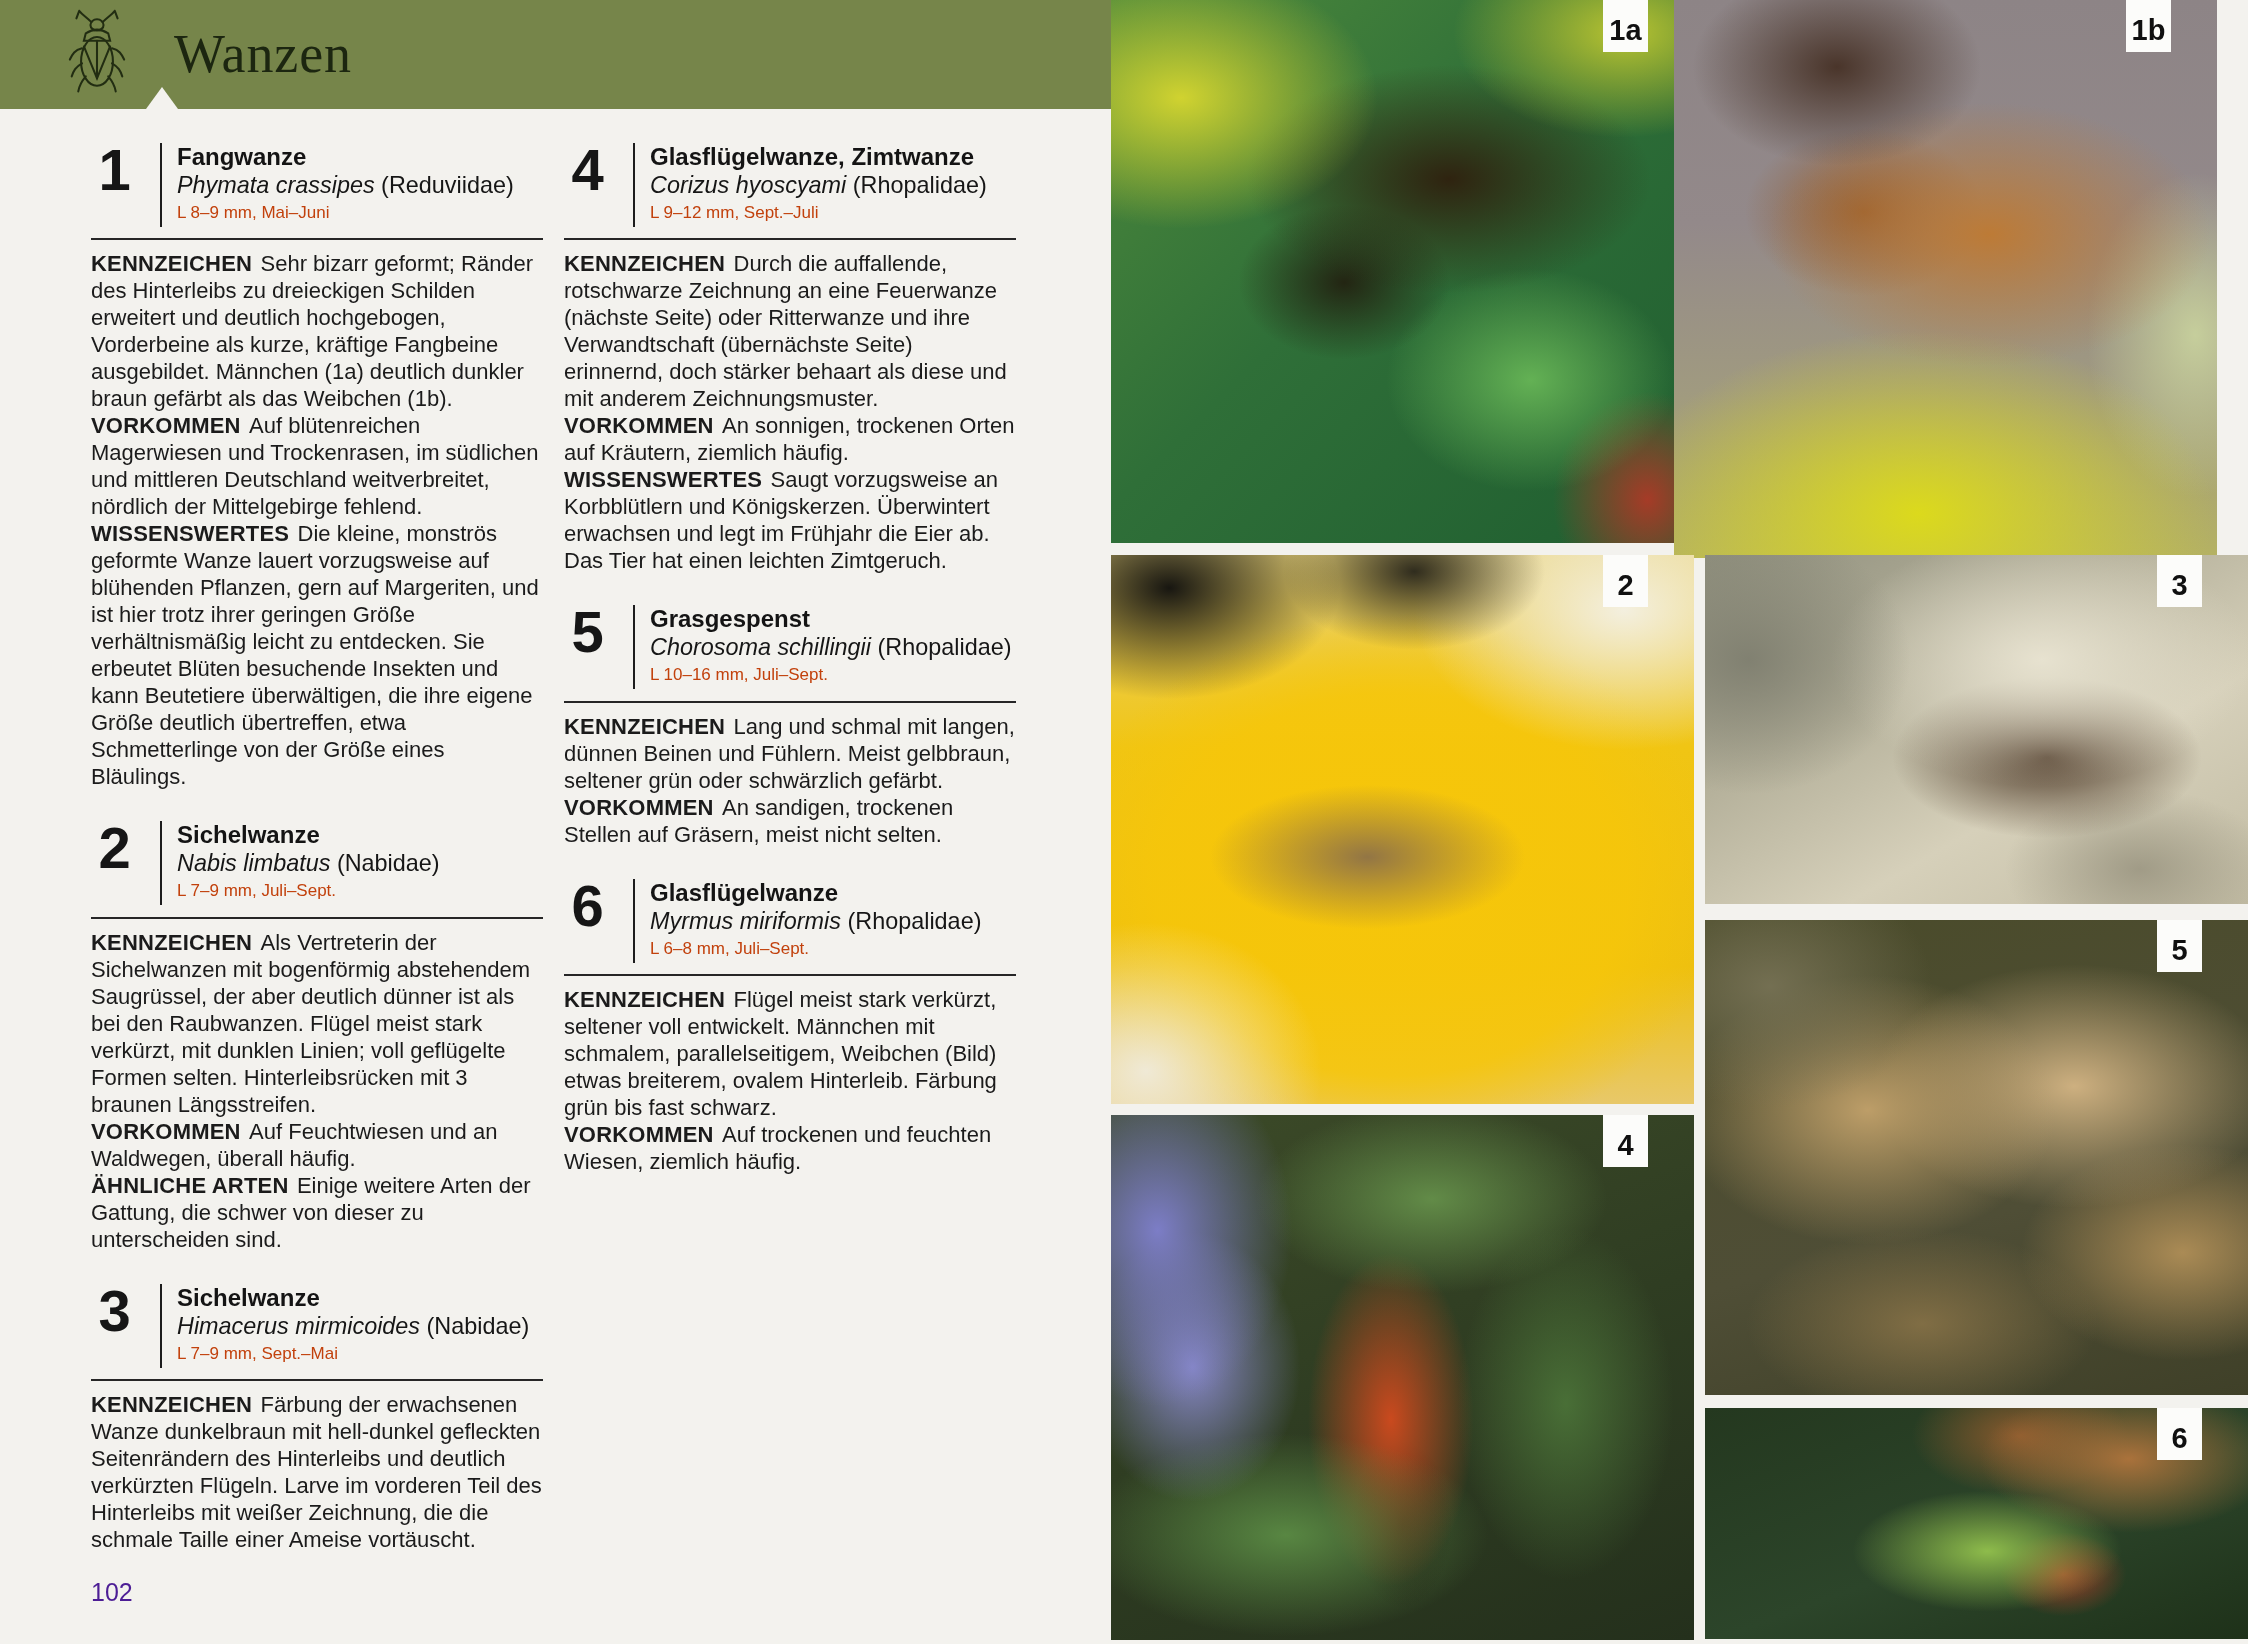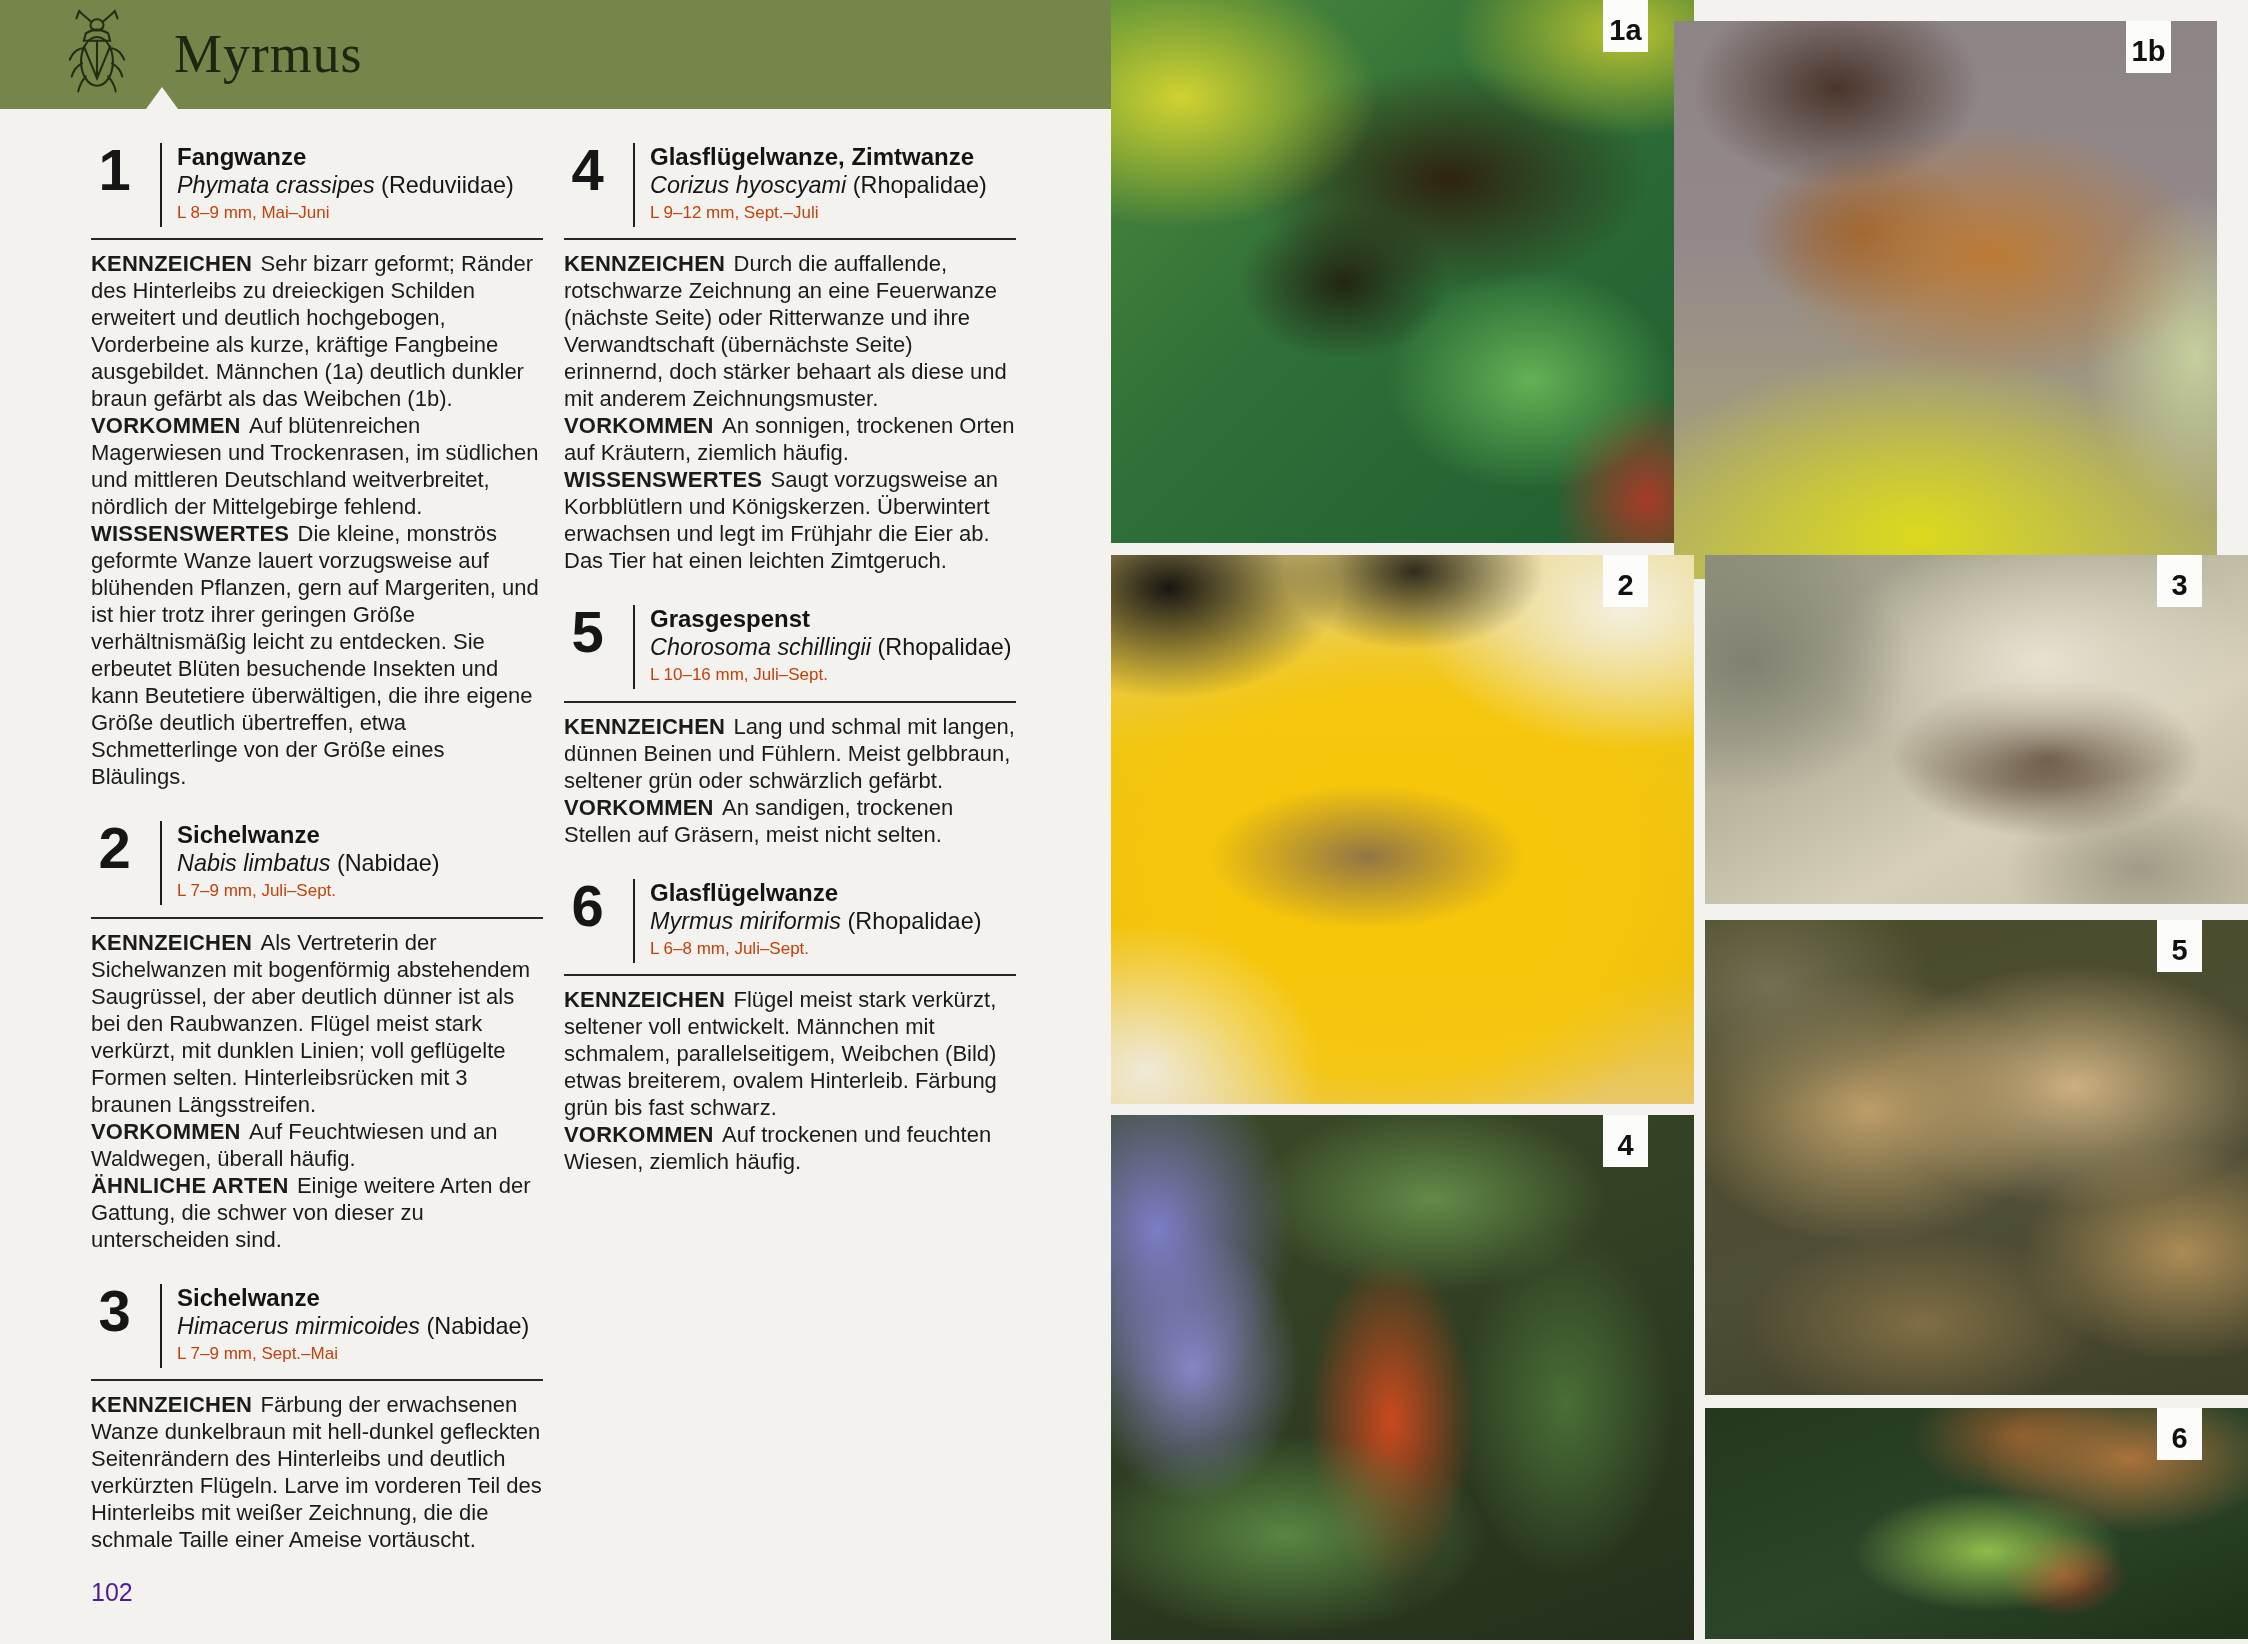--- a/index.html
+++ b/index.html
@@ -86,21 +86,20 @@
       linear-gradient(135deg, #4e8a3c 0%, #2f6f38 45%, #1f5e30 100%);
   }
   .ph-1b{left:1674px;top:0;width:543px;height:558px;
     background:
       radial-gradient(ellipse 206px 141px at 30% 12%, rgba(66,44,32,.9), rgba(66,44,32,0) 70%),
       radial-gradient(ellipse 300px 178px at 58% 42%, rgba(190,122,51,.97), rgba(190,122,51,0) 74%),
       radial-gradient(ellipse 159px 112px at 35% 38%, rgba(145,85,35,.85), rgba(145,85,35,0) 75%),
       radial-gradient(ellipse 394px 244px at 45% 92%, rgba(222,220,24,.95), rgba(222,220,24,0) 75%),
       radial-gradient(ellipse 150px 225px at 96% 60%, rgba(205,216,160,.85), rgba(205,216,160,0) 72%),
       linear-gradient(180deg, #8d8486 0%, #93898a 40%, #a09a80 70%, #b5b262 100%);
-    margin-top: 21px;
   }
   .ph-2{left:1111px;top:555px;width:583px;height:549px;
     background:
       radial-gradient(ellipse 244px 159px at 10% 6%, rgba(12,12,12,.95), rgba(12,12,12,0) 70%),
       radial-gradient(ellipse 187px 112px at 52% 3%, rgba(15,15,15,.85), rgba(15,15,15,0) 70%),
       radial-gradient(ellipse 281px 187px at 88% 10%, rgba(244,241,230,.95), rgba(244,241,230,0) 75%),
       radial-gradient(ellipse 244px 206px at 6% 94%, rgba(240,237,228,.9), rgba(240,237,228,0) 72%),
       radial-gradient(ellipse 225px 103px at 44% 55%, rgba(141,113,72,.95), rgba(141,113,72,0) 70%),
       radial-gradient(ellipse 394px 319px at 48% 60%, rgba(246,198,10,1), rgba(246,198,10,.85) 60%, rgba(246,198,10,0) 85%),
       linear-gradient(180deg, #e9d37a 0%, #f0c514 35%, #edbf10 75%, #e8c869 100%);
@@ -154,21 +153,21 @@
         <path d="M38 14 C44 8 48 6 51 2 M51 2 L54 10"></path>
         <ellipse cx="32" cy="17" rx="7" ry="6"></ellipse>
         <path d="M20 26 Q32 18 44 26 L46 34 L18 34 Z"></path>
         <ellipse cx="32" cy="56" rx="17" ry="26"></ellipse>
         <path d="M18 40 L32 74 L46 40"></path>
         <path d="M32 34 L32 74"></path>
         <path d="M16 42 C8 44 6 48 3 54 M16 58 C9 62 7 66 5 72 M20 72 C15 78 13 82 12 88"></path>
         <path d="M48 42 C56 44 58 48 61 54 M48 58 C55 62 57 66 59 72 M44 72 C49 78 51 82 52 88"></path>
       </svg>
     </span>
-    <span class="header-title">Myrmus</span>
+    <span class="header-title">Wanzen</span>
     <span class="header-notch"></span>
   </div>
 
   <div class="col col-left">
 
     <div class="entry">
       <div class="entry-head">
         <div class="entry-num">1</div>
         <div class="entry-title">
           <div class="common">Fangwanze</div>

